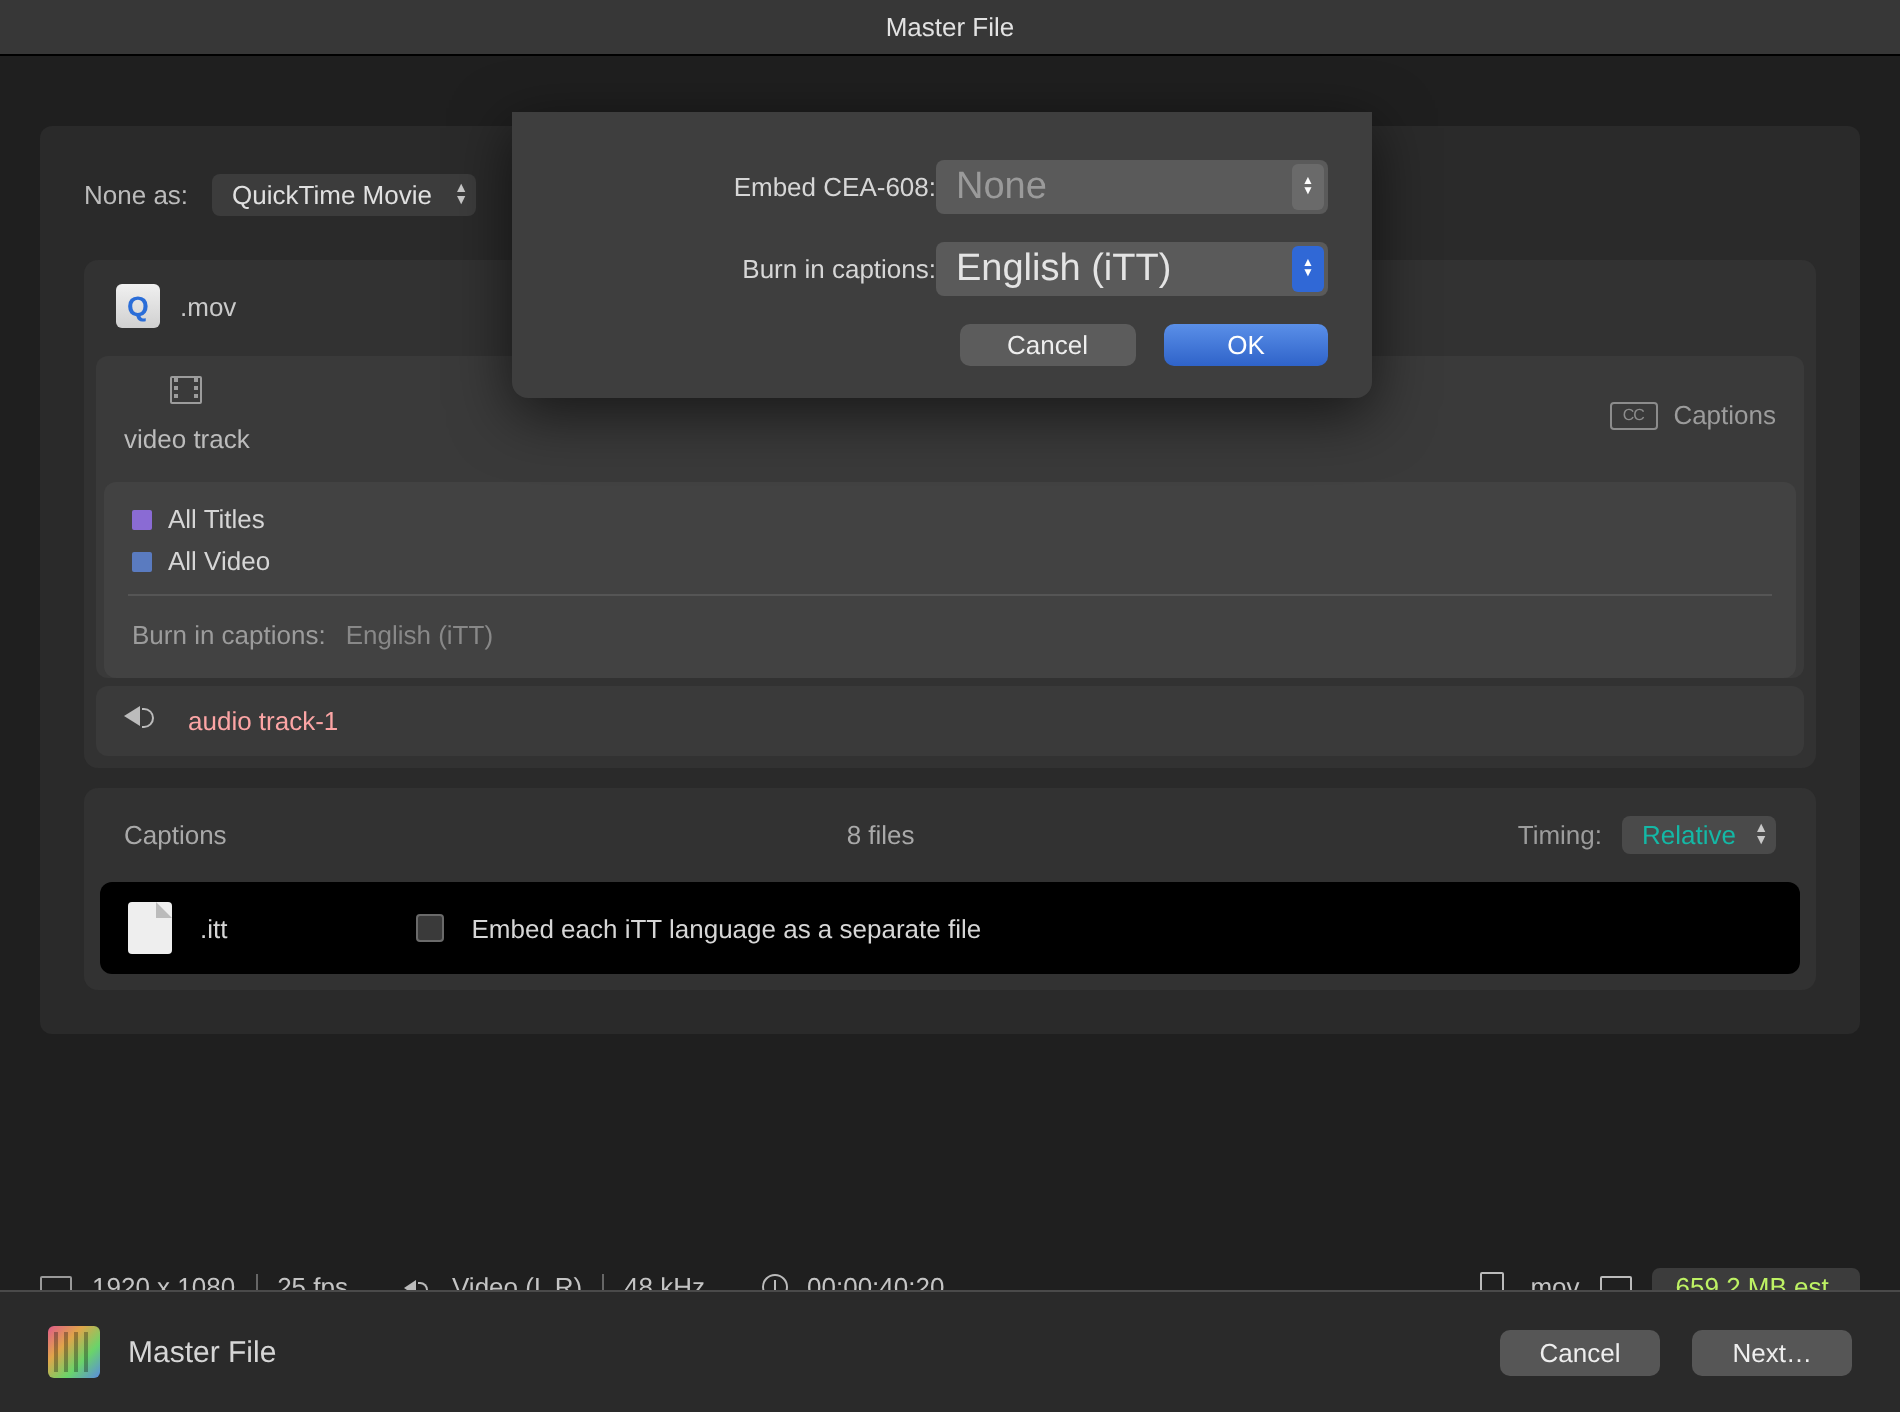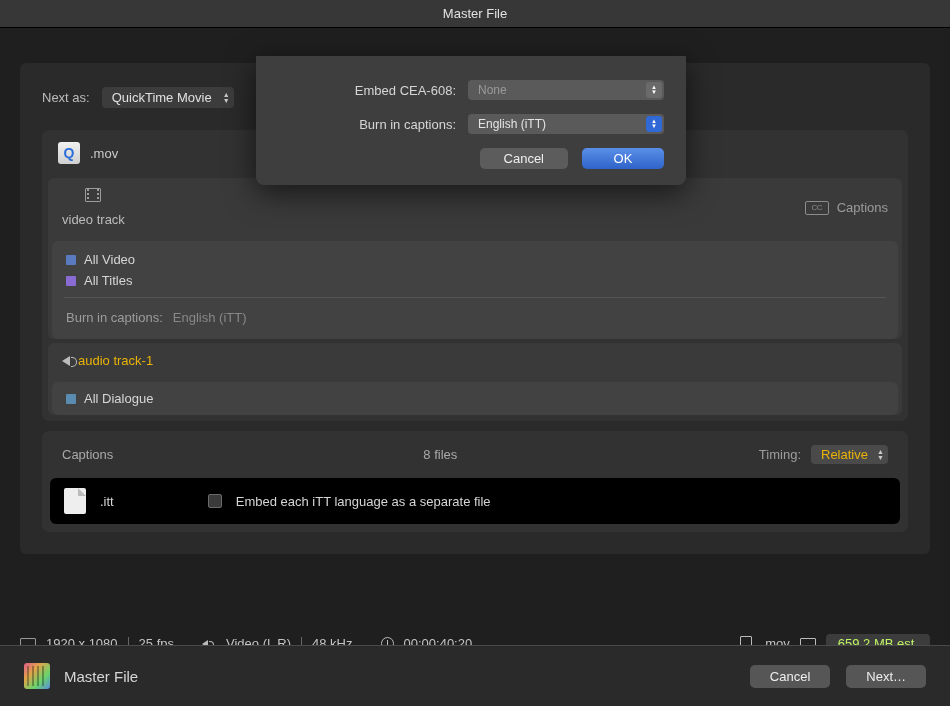--- a/index.html
+++ b/index.html
@@ -25,28 +25,28 @@
 .roles-list { background: #424242; border-radius: 6px; margin: 4px; padding: 8px 0; }
 .role-item { display: flex; align-items: center; gap: 8px; padding: 3px 14px; color: #d6d6d6; }
 .color-chip { width: 10px; height: 10px; border-radius: 1px; }
 .chip-purple { background: #8a6bd4; }
 .chip-blue { background: #5a7bc0; }
 .chip-teal { background: #5a8bb0; }
 .divider { height:1px; background:#555; margin: 6px 12px; }
 .burn-row { display:flex; align-items:center; gap:10px; padding: 6px 14px; color:#9c9c9c; }
 .burn-row .val { color: #888; }
 .audio-box { background:#3a3a3a; border-radius:6px; margin:4px; }
-.audio-header { display:flex; align-items:center; gap:8px; padding:10px 14px; color:#eab308; }
+.audio-header { display:flex; gap:24px; padding:10px 14px; color:#fca5a5; }
 .speaker-icon { width:0; height:0; border-top:5px solid transparent; border-bottom:5px solid transparent; border-right:8px solid #bcbcbc; position:relative; }
 .speaker-icon::after { content:''; position:absolute; left:9px; top:-4px; width:5px; height:8px; border:1px solid #bcbcbc; border-left:none; border-radius: 0 6px 6px 0; }
 .captions-block { background:#323232; border-radius:7px; padding: 4px; }
 .cap-header { display:flex; align-items:center; padding:10px 16px; color:#a9a9a9; }
 .cap-header .files { flex:0 0 auto; margin-left: 310px; }
 .cap-header .timing { margin-left:auto; display:flex; align-items:center; gap:10px; color:#9c9c9c; }
-.timing-select { background:#4a4a4a; color:#eab308; border:none; border-radius:4px; padding:2px 20px 2px 10px; font-size:13px; appearance:none; }
+.timing-select { background:#4a4a4a; color:#14b8a6; border:none; border-radius:4px; padding:2px 20px 2px 10px; font-size:13px; appearance:none; }
 .itt-row { background:#000000; border-radius:6px; margin:4px; padding:10px 14px; display:flex; align-items:center; gap:14px; }
 .file-icon { width:22px; height:26px; background:#eee; border-radius:2px; position:relative; }
 .file-icon::after { content:''; position:absolute; top:0; right:0; width:8px; height:8px; background:#bbb; clip-path: polygon(0 0, 100% 100%, 0 100%); }
 .checkbox { width:14px; height:14px; border:1px solid #6a6a6a; border-radius:2px; background:#3a3a3a; margin-left: 80px; }
 .status-bar { position:absolute; left:20px; right:20px; top: 606px; display:flex; align-items:center; gap:10px; color:#c4c4c4; font-size:13px; }
 .status-bar .sep { width:1px; height:14px; background:#666; }
 .sb-icon { width:16px; height:12px; border:1px solid #999; border-radius:1px; }
 .spk-small { width:0;height:0;border-top:4px solid transparent;border-bottom:4px solid transparent;border-right:6px solid #bbb; position:relative;}
 .spk-small::after{content:'';position:absolute;left:7px;top:-3px;width:4px;height:6px;border:1px solid #bbb;border-left:none;border-radius:0 5px 5px 0;}
 .clock-icon{width:13px;height:13px;border:1px solid #bbb;border-radius:50%;position:relative;}
@@ -56,42 +56,42 @@
 .monitor-icon::after{content:'';position:absolute;left:5px;bottom:-3px;width:6px;height:2px;border-bottom:1px solid #bbb;}
 .est-pill{background:#3c3c3c;border-radius:4px;padding:2px 12px;color:#bef264;font-size:13px;}
 .right-group{margin-left:auto;display:flex;align-items:center;gap:10px;}
 .footer { position:absolute; left:0; right:0; bottom:0; height:61px; background:#2a2a2a; border-top:1px solid #4a4a4a; display:flex; align-items:center; padding:0 24px; }
 .footer-icon { width:26px; height:26px; background: linear-gradient(135deg,#e05a8a,#e0a54a,#6ad46a,#5a8be0); border-radius:3px; margin-right:14px; position:relative; }
 .footer-icon::after{content:'';position:absolute;inset:3px;background:repeating-linear-gradient(90deg,rgba(0,0,0,.3) 0 2px,transparent 2px 5px);}
 .footer-title { color:#d6d6d6; font-size:15px; }
 .footer-buttons { margin-left:auto; display:flex; gap:16px; }
 .btn { background:#565656; border:none; color:#eee; border-radius:5px; padding:4px 20px; font-size:13px; cursor:pointer; }
 .dialog { position:absolute; top:28px; left:256px; width:430px; background:#3e3e3e; border-radius: 0 0 8px 8px; box-shadow: 0 8px 30px rgba(0,0,0,.6); padding: 24px 22px 16px 22px; z-index:100; border-top: none; }
-.dialog-row { display:flex; align-items:center; justify-content:flex-end; gap:12px; margin-bottom:14px; }
+.dialog-row { display:flex; align-items:center; justify-content:flex-end; margin-bottom:14px; }
 .dialog-row label { color:#d6d6d6; font-size:13px; }
 .dlg-select-wrap { position:relative; width:196px; }
-.dlg-select { width:100%; background:#5a5a5a; color:#e4e4e4; border:none; border-radius:4px; padding:3px 24px 3px 10px; font-size:12px; appearance:none; }
+.dlg-select { width:100%; background:#5a5a5a; color:#e4e4e4; border:none; border-radius:4px; padding:3px 24px 3px 10px; font-size:19px; appearance:none; }
 .dlg-arrows { position:absolute; right:2px; top:2px; bottom:2px; width:16px; background:#3068d6; border-radius:3px; display:flex; flex-direction:column; align-items:center; justify-content:center; }
 .dlg-arrows span{font-size:6px;line-height:5px;color:#fff;}
 .dialog-buttons { display:flex; justify-content:flex-end; gap:14px; margin-top:8px; }
 .dlg-btn { border:none; border-radius:5px; padding:3px 24px; font-size:13px; cursor:pointer; }
 .dlg-cancel { background:#5c5c5c; color:#eee; }
 .dlg-ok { background: linear-gradient(#5a8fe8,#2f63c9); color:#fff; min-width:82px; }
 .disabled-select { color:#9a9a9a; }
 </style>
 </head>
 <body>
 
 <div class="window-title">Master File</div>
 
 <div class="main-area">
 
   <div class="content-panel">
     <div class="roles-row">
-      <span>Next as:</span>
+      <span>None as:</span>
       <div class="select-wrap">
         <select class="roles-select">
           <option>QuickTime Movie</option>
         </select>
         <div class="select-arrows">
             <span>▲</span>
             <span>▼</span>
           </div>
       </div>
     </div>
@@ -108,45 +108,39 @@
             <div class="film-icon"></div>
             <span>video track</span>
           </div>
           <div class="vt-right">
             <div class="cc-icon">CC</div>
             <span>Captions</span>
           </div>
         </div>
         <div class="roles-list">
           <div class="role-item">
+            <div class="color-chip chip-purple"></div>
+            <span>All Titles</span>
+          </div>
+          <div class="role-item">
             <div class="color-chip chip-blue"></div>
             <span>All Video</span>
-          </div>
-          <div class="role-item">
-            <div class="color-chip chip-purple"></div>
-            <span>All Titles</span>
           </div>
           <div class="divider"></div>
           <div class="burn-row">
             <span>Burn in captions:</span>
             <span class="val">English (iTT)</span>
           </div>
         </div>
       </div>
 
       <div class="audio-box">
         <div class="audio-header">
           <div class="speaker-icon"></div>
           <span>audio track-1</span>
-        </div>
-        <div class="roles-list" style="padding:6px 0;">
-          <div class="role-item">
-            <div class="color-chip chip-teal"></div>
-            <span>All Dialogue</span>
-          </div>
         </div>
       </div>
     </div>
 
     <div class="captions-block">
       <div class="cap-header">
         <span>Captions</span>
         <span class="files">8 files</span>
         <div class="timing">
           <span>Timing:</span>

